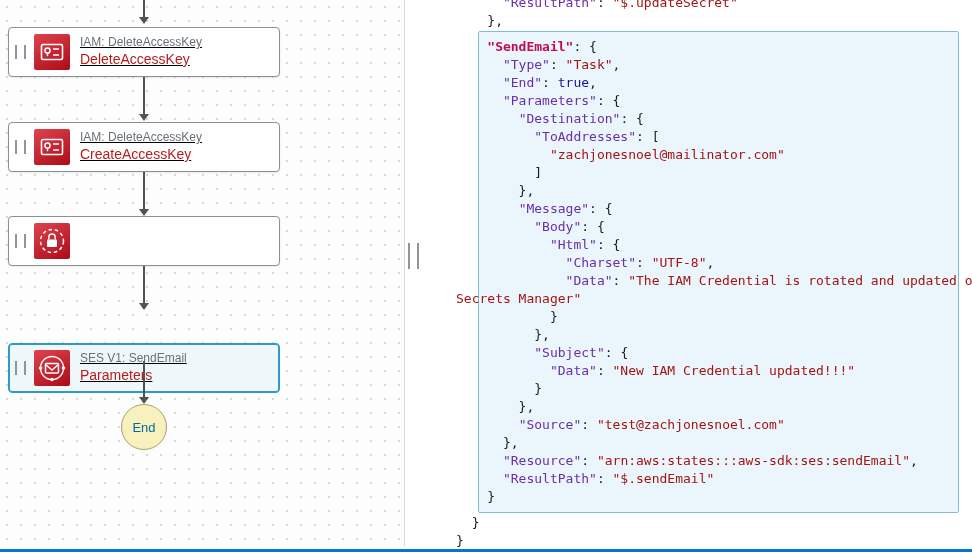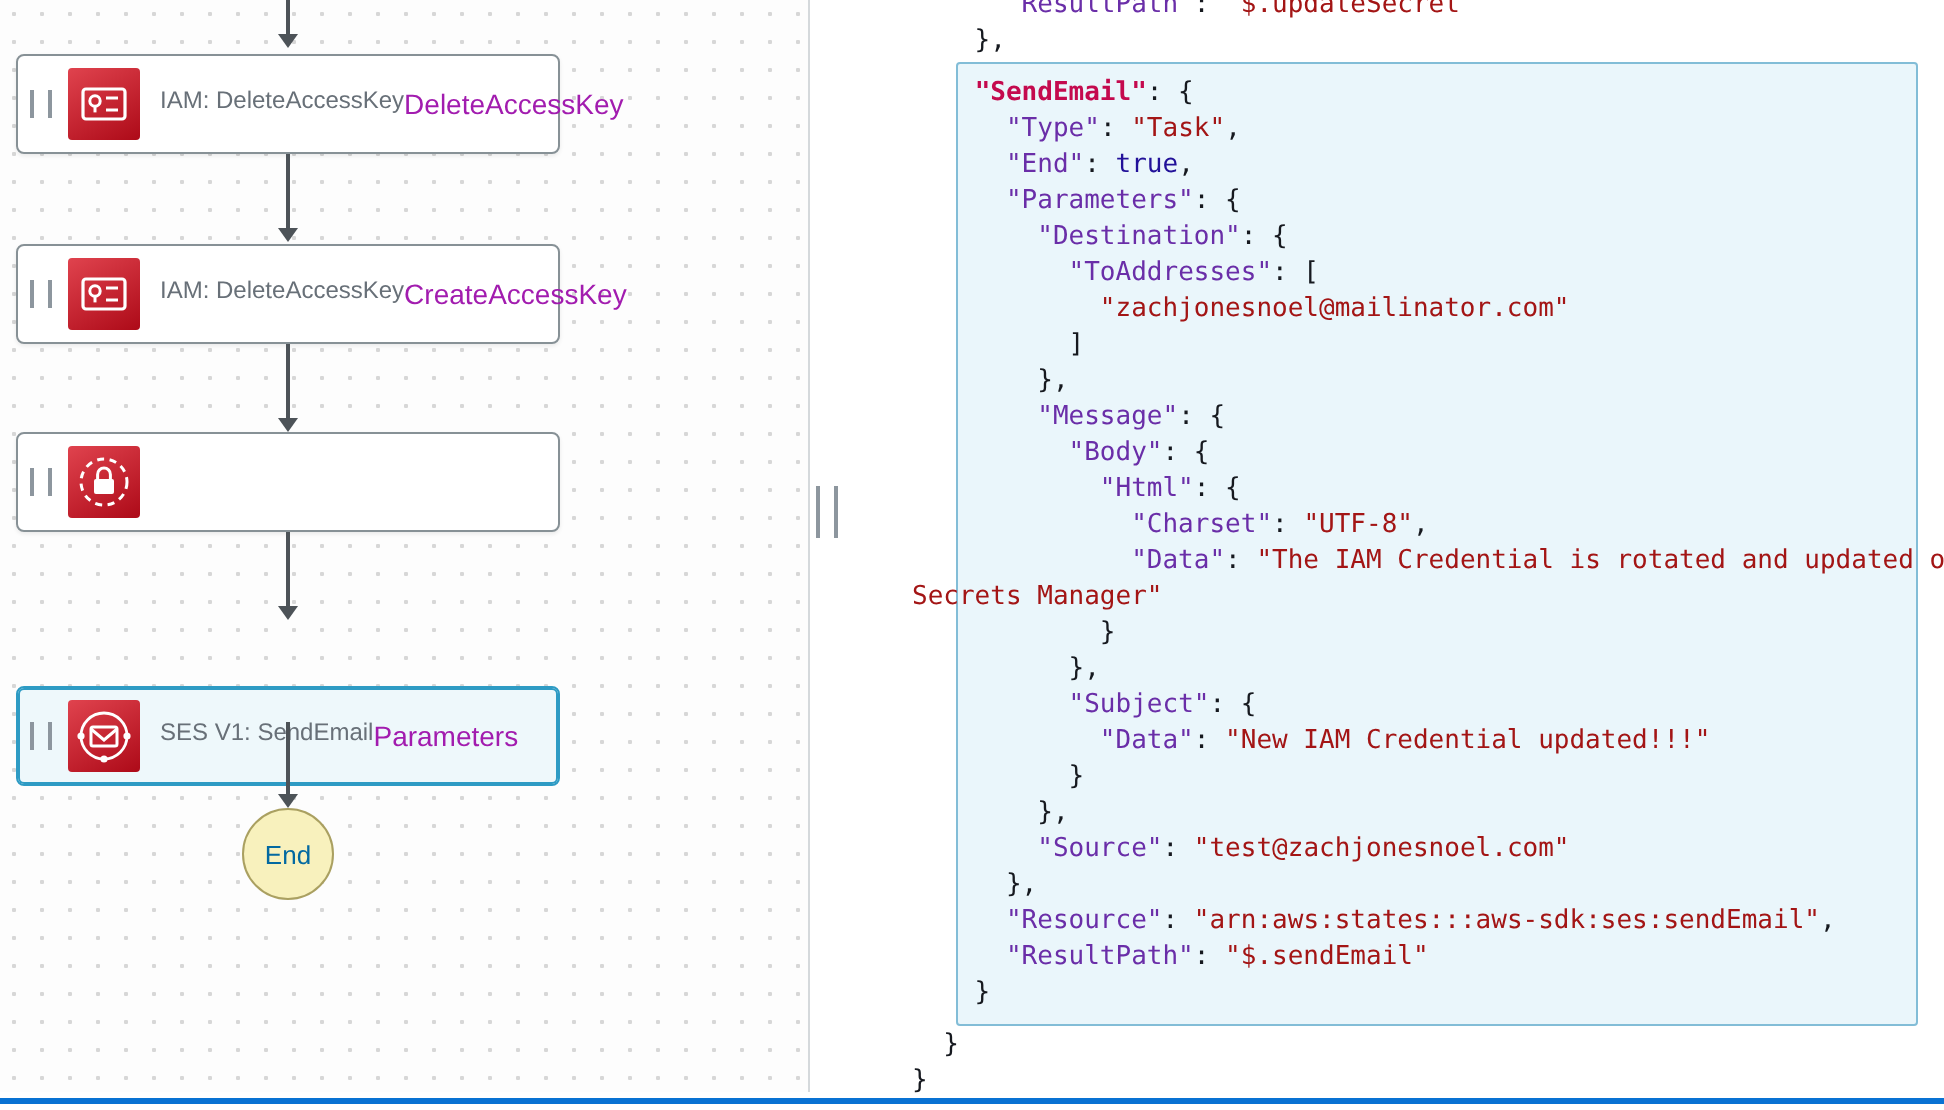--- a/index.html
+++ b/index.html
@@ -49,23 +49,23 @@
   }
   .node.selected{background:var(--sel-bg);border:1px solid var(--sel-border);box-shadow:0 0 0 1px var(--sel-border) inset;margin-top:32px;}
   .grip{
     width:7px;height:14px;margin-left:6px;flex:0 0 auto;
     border-left:2px solid #8d969e;border-right:2px solid #8d969e;
   }
   .svc-icon{
     width:36px;height:36px;margin-left:8px;flex:0 0 auto;border-radius:2px;
     background:linear-gradient(150deg,var(--icon-g1),var(--icon-g2));
   }
-  .labels{margin-left:10px;display:flex;min-width:0;}
+  .labels{margin-left:10px;display:flex;flex-direction:column;justify-content:center;min-width:0;text-decoration:underline;}
   .svc-label{font-size:12px;line-height:15px;color:#687078;white-space:nowrap;}
-  .state-name{font-size:14px;line-height:19px;color:#a21caf;white-space:nowrap;}
+  .state-name{font-size:14px;line-height:19px;color:#b91c1c;white-space:nowrap;}
   .end-node{
     position:absolute;left:121px;top:404px;width:46px;height:46px;border-radius:50%;
     background:var(--end-fill);border:1px solid var(--end-border);
     display:flex;align-items:center;justify-content:center;
     font-size:13px;color:#0369a1;box-sizing:border-box;
   }
   
   .resize-handle{
     position:absolute;left:408px;top:243px;width:7px;height:26px;
     border-left:2px solid #8d969e;border-right:2px solid #8d969e;cursor:col-resize;

